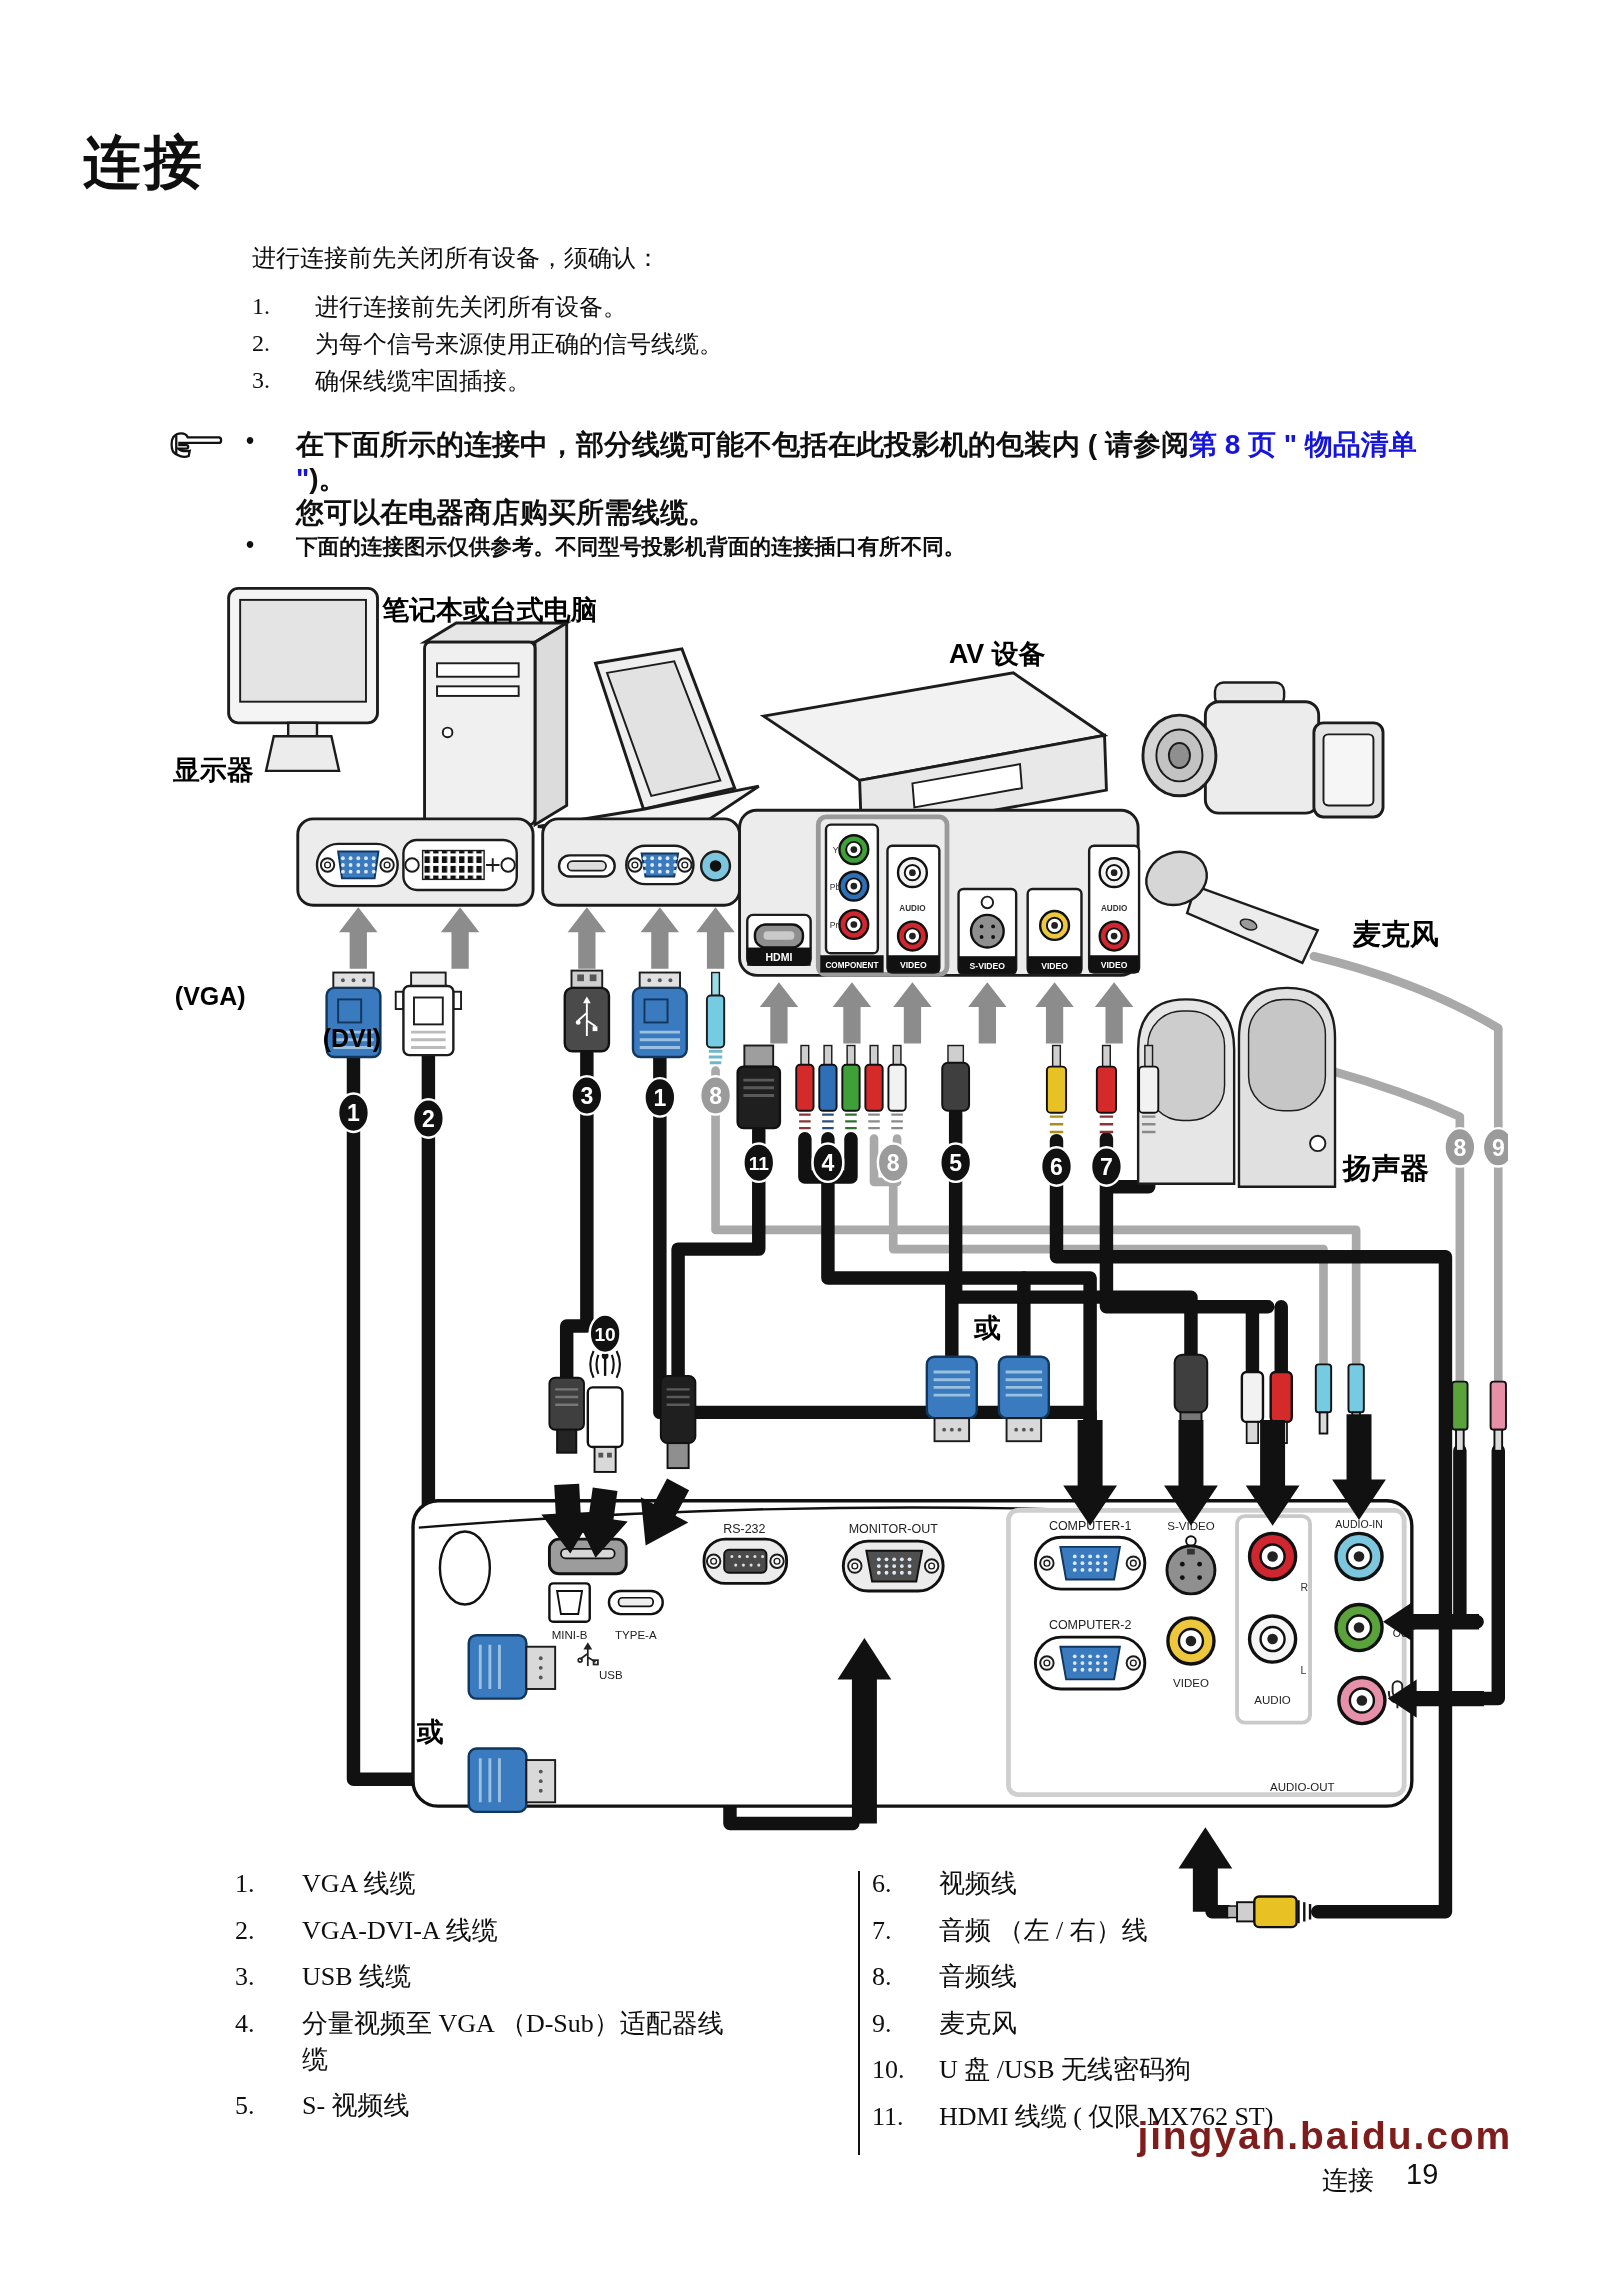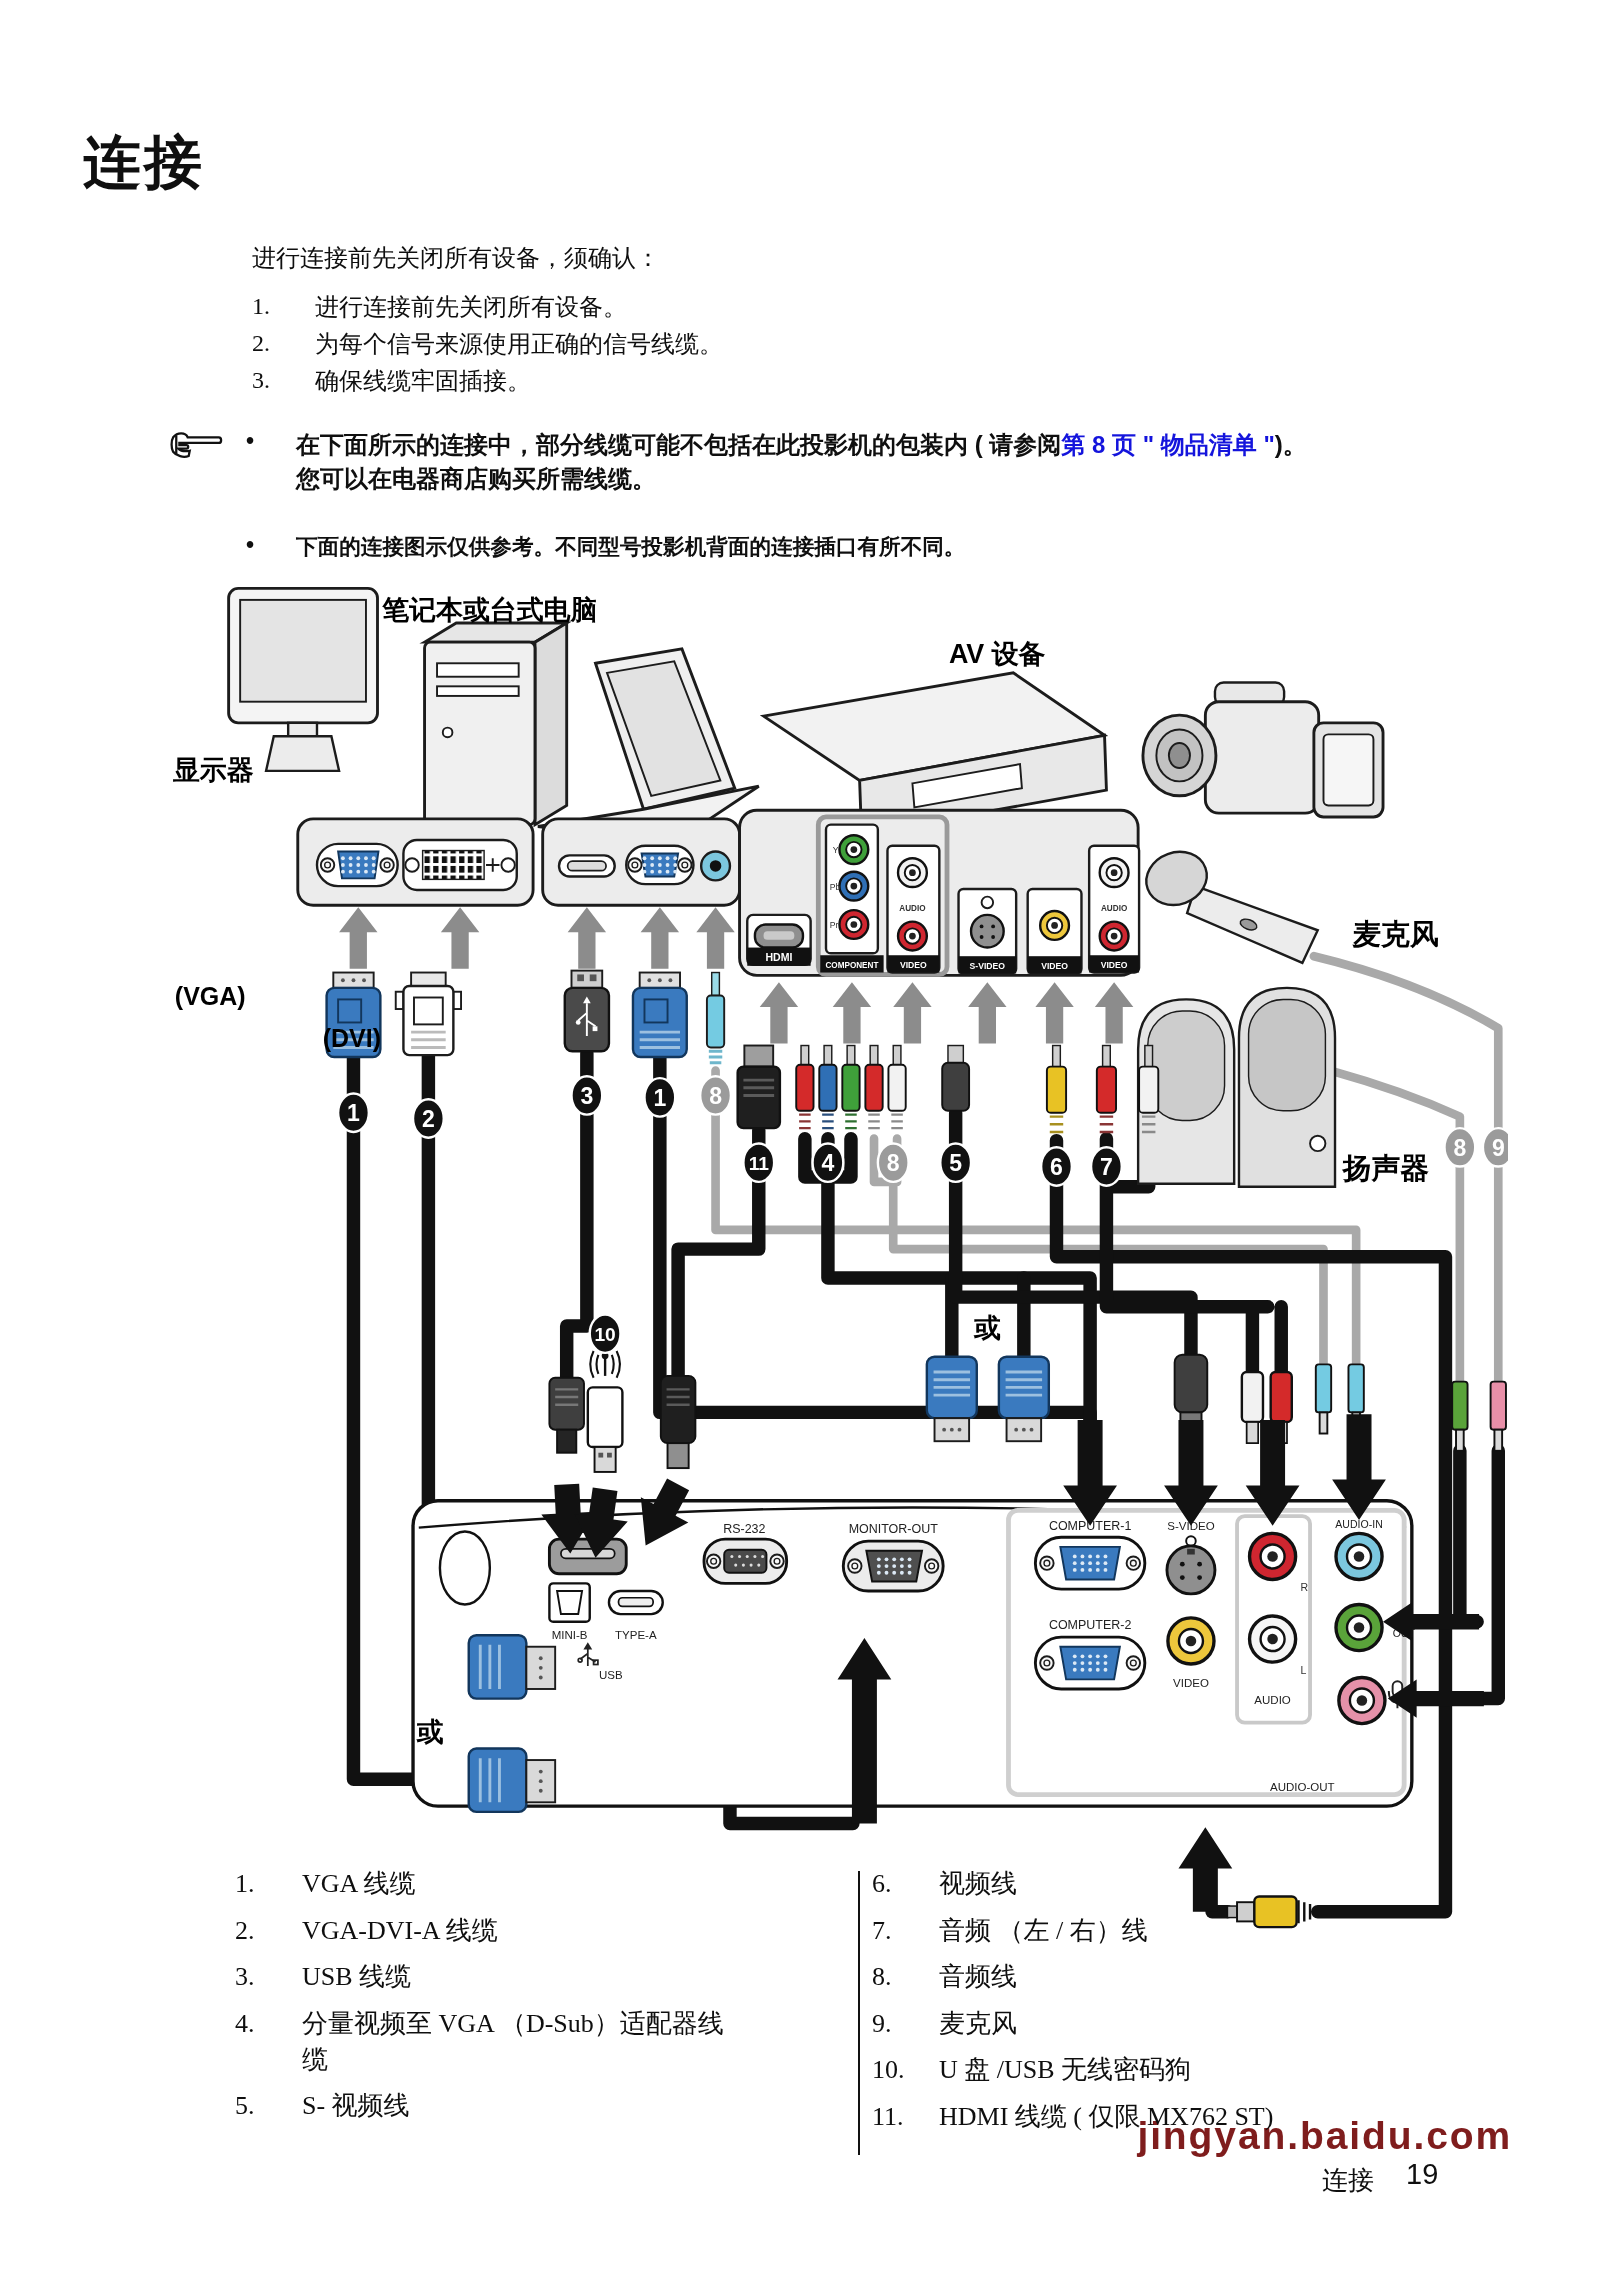--- a/index.html
+++ b/index.html
@@ -7,21 +7,21 @@
         font-family:"Liberation Sans",sans-serif;color:#0f0f0f;}
   .abs{position:absolute;}
   .title{left:83px;top:85px;font-size:58px;font-weight:900;letter-spacing:2.9px;}
   .intro{left:252px;top:242px;font-size:24px;}
   .steps{left:252px;top:288px;}
   .step{display:flex;height:37px;align-items:center;}
   .step-num{width:63px;font-family:"Liberation Serif",serif;font-size:24px;}
   .step-text{font-size:24px;}
   .note-icon{left:169px;top:425px;width:56px;height:37px;}
   .note-bullet1{left:246px;top:428px;font-size:23px;font-weight:bold;}
-  .note1{left:296px;top:428px;width:1134px;font-size:24px;font-weight:bold;line-height:34px;}
+  .note1{left:296px;top:428px;width:1134px;font-size:28px;font-weight:bold;line-height:34px;}
   .note1 .xlink{color:#1414dc;cursor:pointer;text-decoration:none;}
   .note-bullet2{left:246px;top:532px;font-size:23px;font-weight:bold;}
   .note2{left:296px;top:532px;width:1153px;font-size:21.6px;font-weight:bold;}
   .diagram{left:144px;top:573px;z-index:1;}
   .legend{z-index:2;}
   .legend-col{position:absolute;top:1866px;}
   .legend-col.left{left:235px;width:629px;}
   .legend-col.right{left:872px;width:615px;}
   .legend-row{display:flex;margin-bottom:10.6px;font-family:"Liberation Serif",serif;font-size:26px;line-height:36px;}
   .legend-num{width:67px;flex:0 0 67px;}

